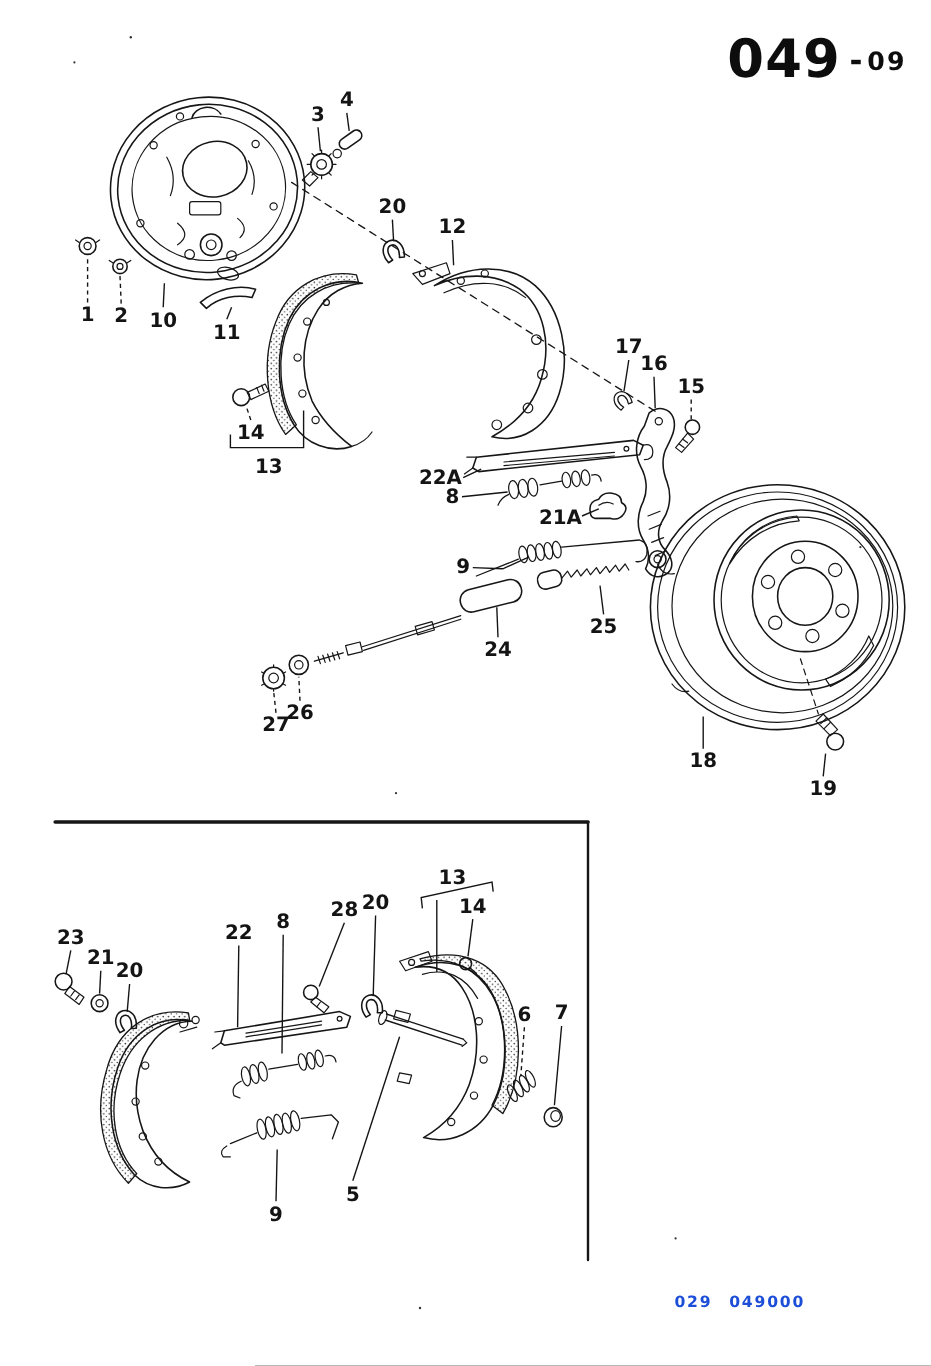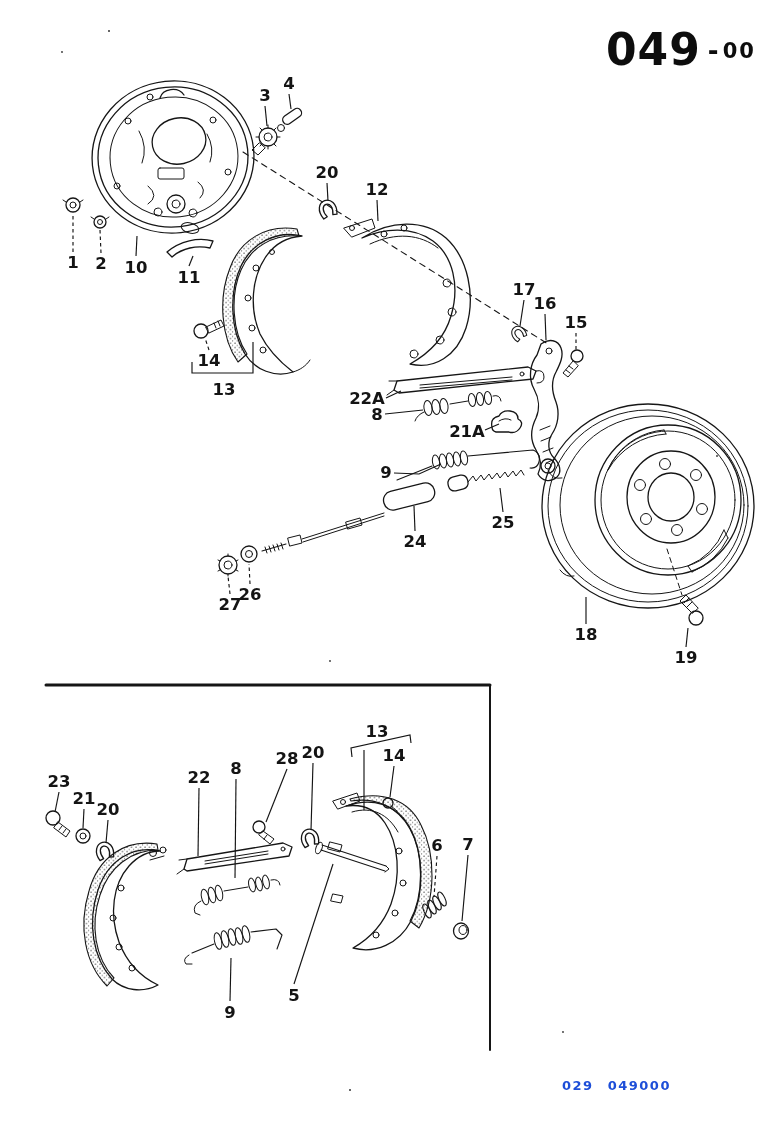--- a/index.html
+++ b/index.html
@@ -19,21 +19,21 @@
         fill:#141414;text-anchor:middle;}
 </style>
 </head>
 <body>
 
 <div class="page">
 
   <div class="header-code">
     <span class="code-main">049</span>
     <span class="code-sep">-</span>
-    <span class="code-sub">00</span>
+    <span class="code-sub">09</span>
   </div>
 
   <div class="footer-code">029 049000</div>
 
   <svg class="art" width="776" height="1138" viewBox="0 0 776 1138">
     <defs>
       <pattern id="stipple" width="4.5" height="4.5" patternUnits="userSpaceOnUse">
         <circle cx="1" cy="1.2" r="0.65" fill="#2a2a2a"></circle>
         <circle cx="3.2" cy="3.4" r="0.55" fill="#2a2a2a"></circle>
       </pattern>

